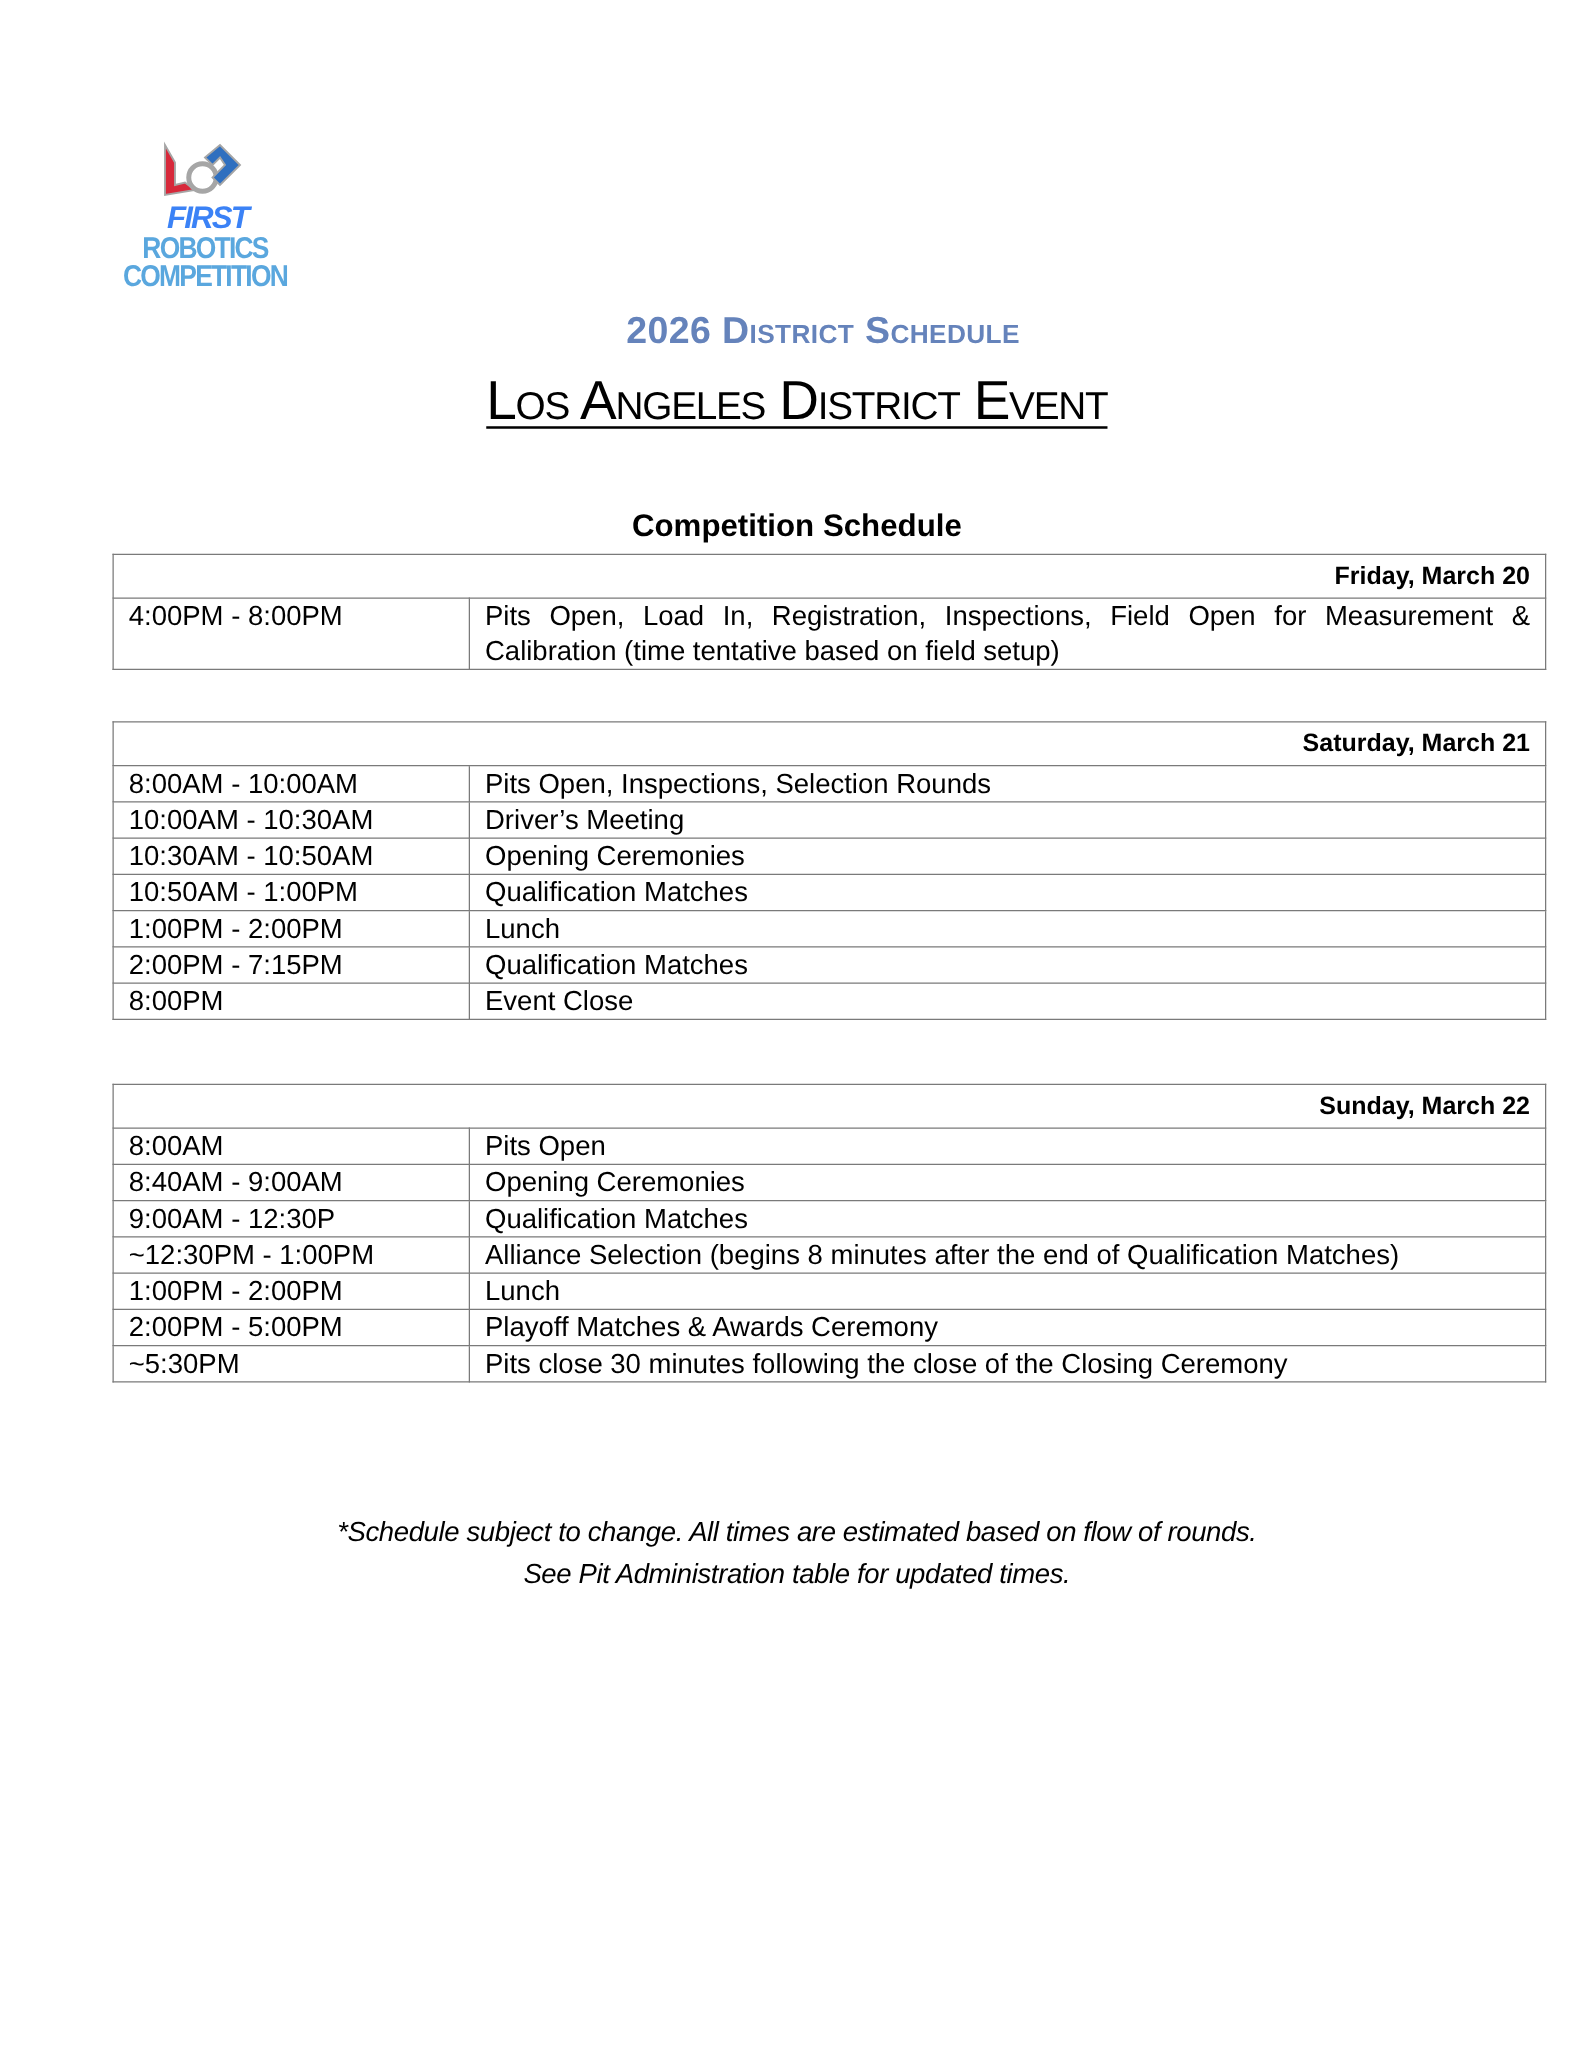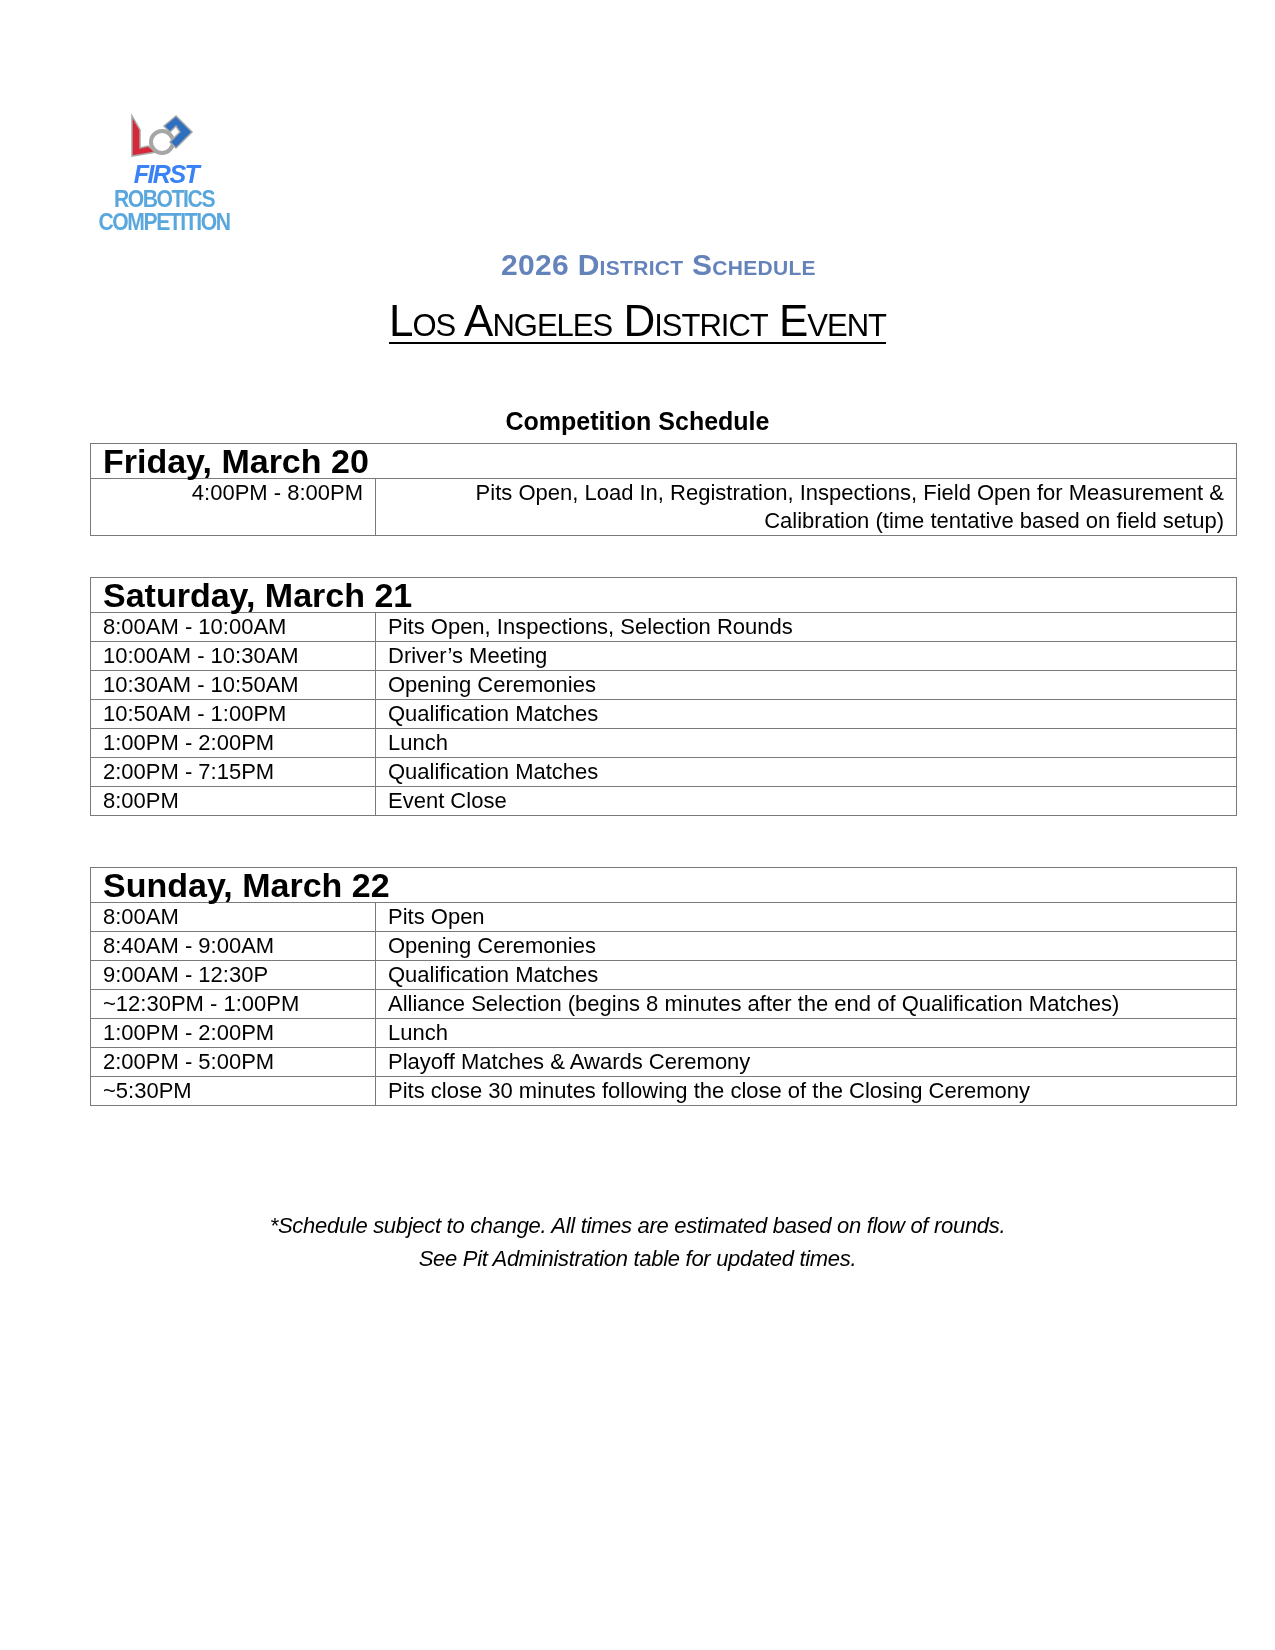--- a/index.html
+++ b/index.html
@@ -22,24 +22,24 @@
   .title { position: absolute; left: 0; width: 1275px; top: 296px; text-align: center; }
   .title span { font-family: "Liberation Sans", sans-serif; font-size: 44px; font-variant: small-caps;
     text-decoration: underline; text-decoration-thickness: 2px; text-underline-offset: 6px; letter-spacing: -1px; text-align: right; }
   .section { position: absolute; left: 0; width: 1275px; top: 407px; text-align: center;
     font-family: "Liberation Sans", sans-serif; font-weight: bold; font-size: 25px; }
 
   table.sched { position: absolute; left: 90px; width: 1147px; border-collapse: collapse;
     font-family: "Liberation Sans", sans-serif; font-size: 22px; }
   table.sched td { border: 1.5px solid #7a7a7a; padding: 0 12px; vertical-align: top; line-height: 28px; }
   table.sched td.time { width: 260px; }
-  table.sched tr.day td { font-weight: bold; font-size: 34px; line-height: 34px; height: 34px; }
+  table.sched tr.day td { font-weight: bold; font-size: 20px; line-height: 34px; height: 34px; text-align: right; }
   table.sched tr.row td { height: 28px; }
   .t1 { top: 443px; }
-  .t1 tr.row td { height: 58px; line-height: 28px; text-align: right; }
+  .t1 tr.row td { height: 58px; line-height: 28px; }
   .t1 td.desc { text-align: justify; }
   .t2 { top: 577px; }
   .t3 { top: 867px; }
 
   .note { position: absolute; left: 0; width: 1275px; text-align: center;
     font-family: "Liberation Sans", sans-serif; font-style: italic; font-size: 22px; letter-spacing: -0.3px; }
   .note1 { top: 1213px; }
   .note2 { top: 1246px; }
 </style>
 </head>

